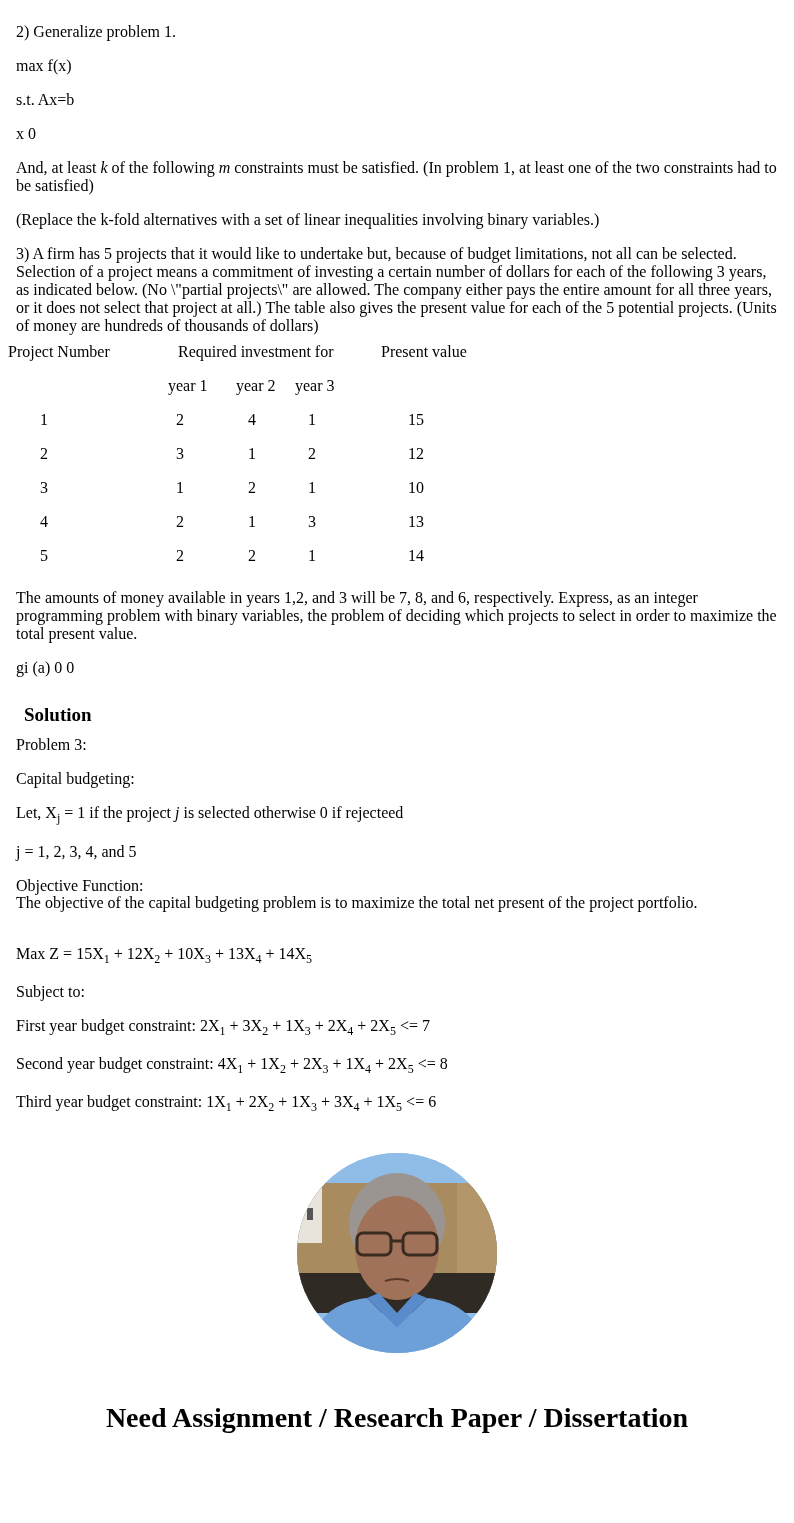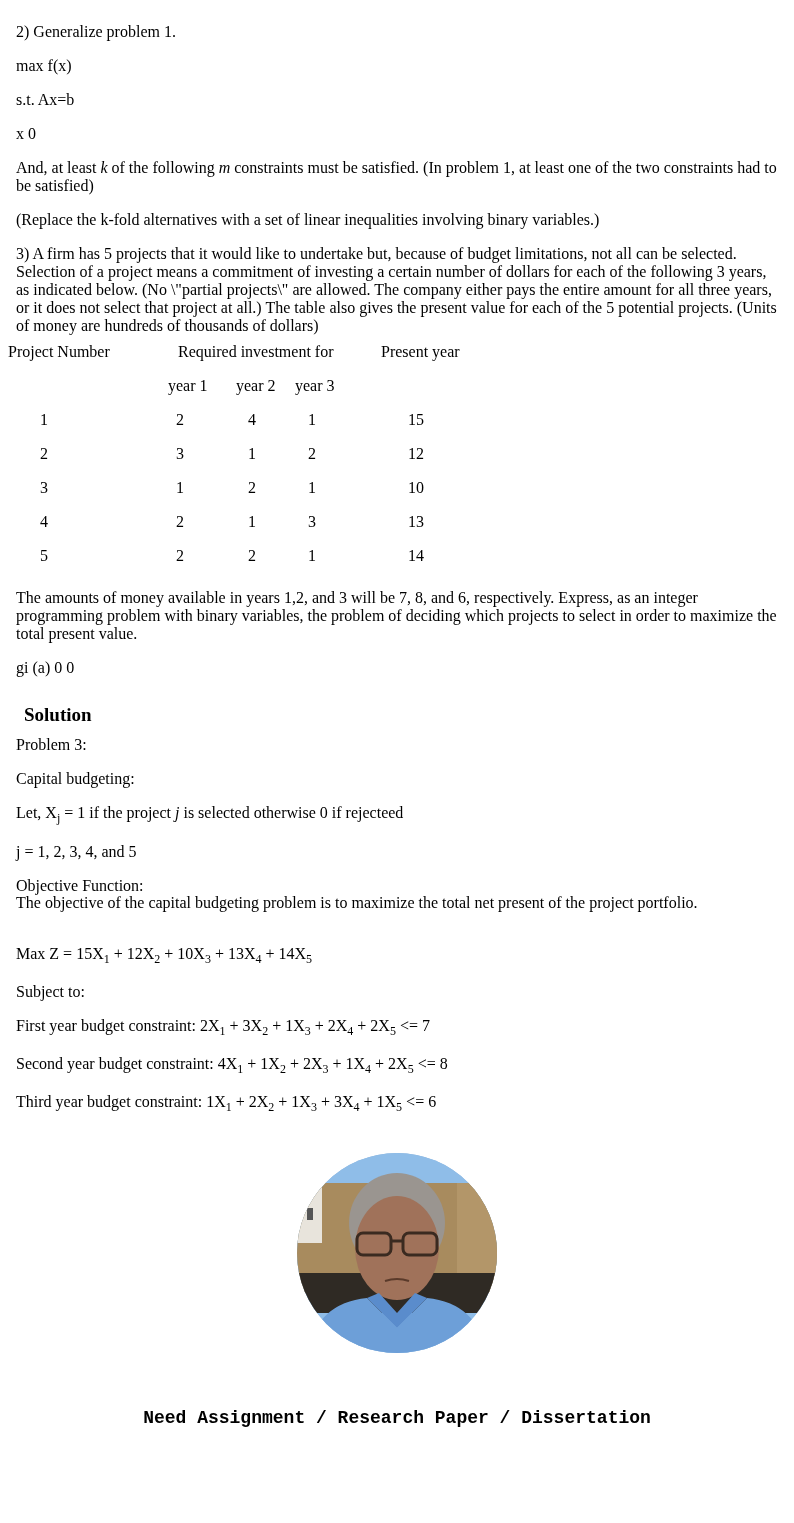--- a/index.html
+++ b/index.html
@@ -18,21 +18,21 @@
   .tbl-row span { position: absolute; top: 0; white-space: nowrap; }
   sub { font-size: 12px; vertical-align: -4px; line-height: 0; }
   .avatar {
     position: absolute; left: 297px; top: 1153px; width: 200px; height: 200px;
     border-radius: 50%; overflow: hidden;
     background: #8fb3d9;
   }
   .promo {
     position: absolute; left: 0; width: 794px; top: 1403px;
     text-align: center;
-    font-family: Liberation Mono, monospace; font-weight: bold; font-size: 18px;
+    font-family: Liberation Serif, serif; font-weight: bold; font-size: 28px;
     line-height: 30px; color: #000;
   }
 </style>
 </head>
 <body>
 
 <p class="p-abs" style="top:15px">2) Generalize problem 1.</p>
 <p class="p-abs" style="top:49px">max f(x)</p>
 <p class="p-abs" style="top:83px">s.t. Ax=b</p>
 <p class="p-abs" style="top:117px">x 0</p>
@@ -40,21 +40,21 @@
 <p class="p-abs" style="top:151px"><span>And, at least </span><i>k</i><span> of the following </span><i>m</i><span> constraints must be satisfied. (In problem 1, at least one of the two constraints had to be satisfied)</span></p>
 
 <p class="p-abs" style="top:203px">(Replace the k-fold alternatives with a set of linear inequalities involving binary variables.)</p>
 
 <p class="p-abs" style="top:237px">3) A firm has 5 projects that it would like to undertake but, because of budget limitations, not all can be selected. Selection of a project means a commitment of investing a certain number of dollars for each of the following 3 years, as indicated below. (No \"partial projects\" are allowed. The company either pays the entire amount for all three years, or it does not select that project at all.) The table also gives the present value for each of the 5 potential projects. (Units of money are hundreds of thousands of dollars)</p>
 
 <div>
   <div class="tbl-row" style="top:343px">
     <span style="left:8px">Project Number</span>
     <span style="left:178px">Required investment for</span>
-    <span style="left:381px">Present year</span>
+    <span style="left:381px">Present value</span>
   </div>
   <div class="tbl-row" style="top:377px">
     <span style="left:168px">year 1</span>
     <span style="left:236px">year 2</span>
     <span style="left:295px">year 3</span>
   </div>
   <div class="tbl-row" style="top:411px">
     <span style="left:40px">1</span>
     <span style="left:176px">2</span>
     <span style="left:248px">4</span>

